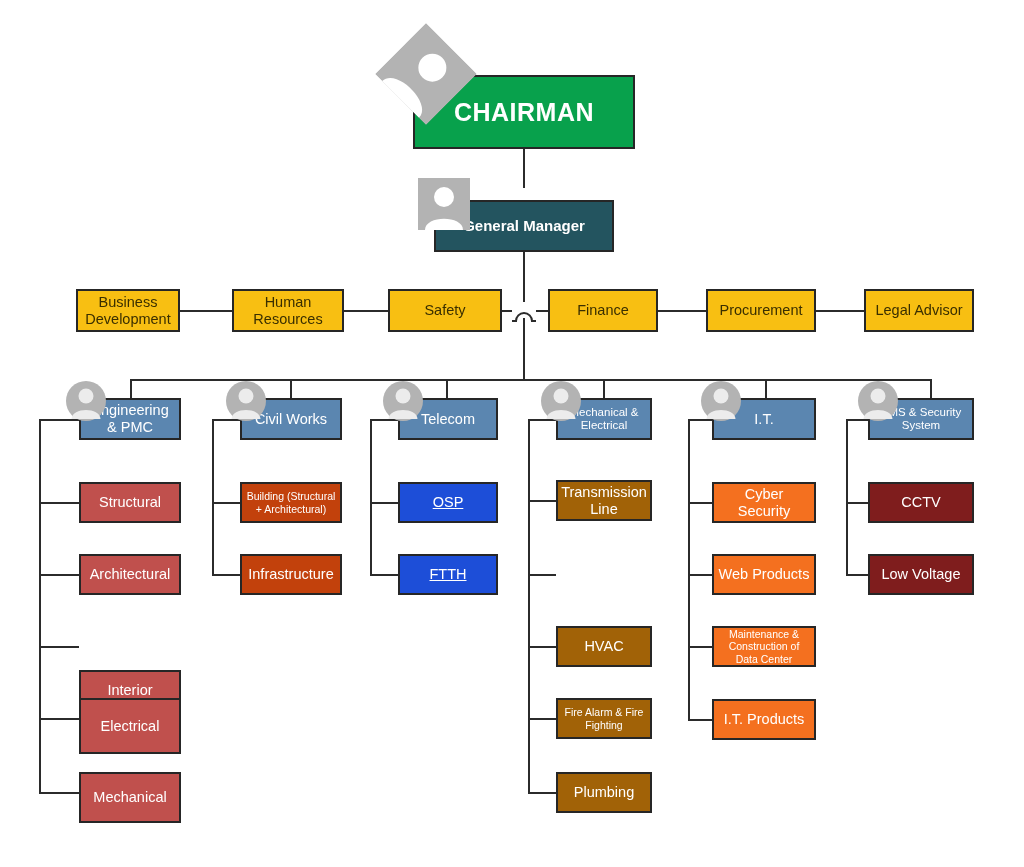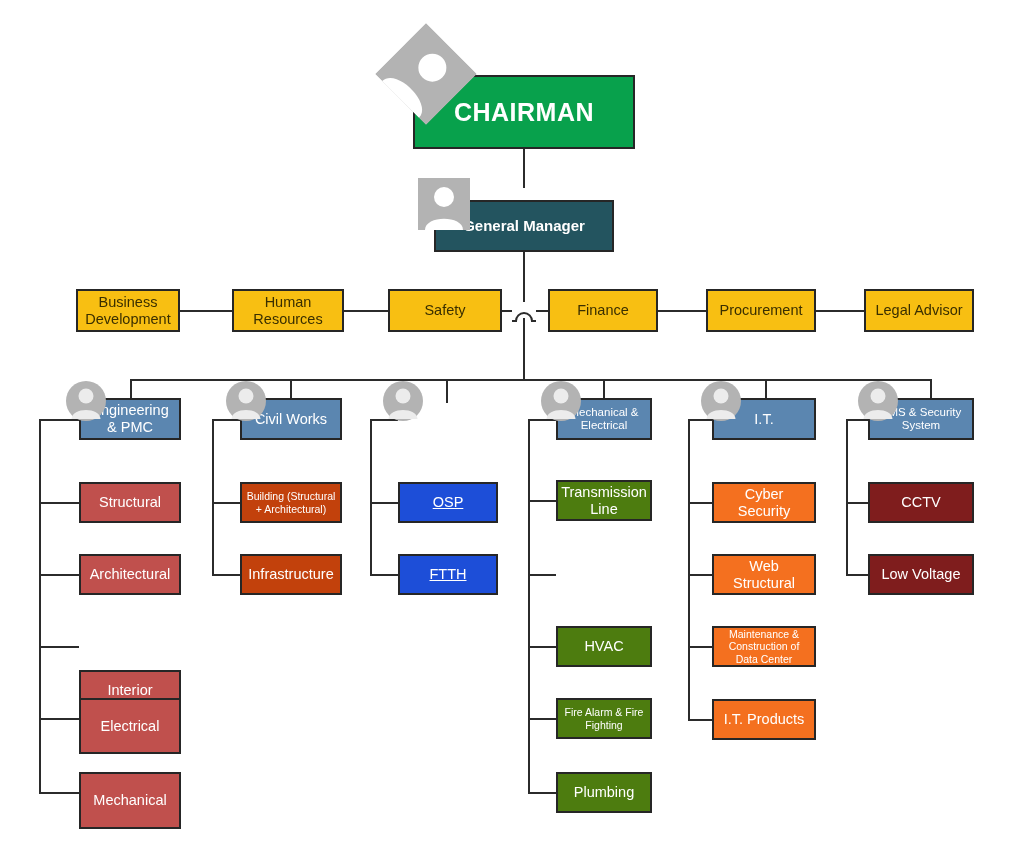--- a/index.html
+++ b/index.html
@@ -30,21 +30,21 @@
   .node .lbl{display:block;padding:0 4px;}
 
   
   .c-green   {background:#08a14c;}
   .c-teal    {background:#23545f;}
   .c-amber   {background:#f8bf12;color:#3a2f00;}
   .c-blue    {background:#5b86b0;}
   .c-red     {background:#c0504d;}
   .c-purple  {background:#c2410c;}
   .c-dgreen  {background:#1d4ed8;text-decoration:underline;}
-  .c-olive   {background:#4d7c0f;align-items:center;}
+  .c-olive   {background:#a16207;align-items:center;}
   .c-orange  {background:#f4701f;}
   .c-moss    {background:#7f1d1d;}
 
   
   .t-chairman{font-size:25px;font-weight:bold;letter-spacing:.5px;}
   .t-gm      {font-size:15px;font-weight:bold;}
   .t-amber   {font-size:14.5px;font-weight:normal;}
   .t-blue    {font-size:14.5px;}
   .t-blue-sm {font-size:11.5px;}
   .t-leaf    {font-size:14.5px;}
@@ -207,20 +207,23 @@
   <div class="node c-amber t-amber" style="left:864px;top:289px;width:110px;height:43px;">
     <span class="lbl">Legal Advisor</span>
   </div>
 
   <div class="node c-blue t-blue" style="left:79px;top:398px;width:102px;height:42px;">
     <span class="lbl">Engineering &amp; PMC</span>
   </div>
   <div class="node c-blue t-blue" style="left:240px;top:398px;width:102px;height:42px;">
     <span class="lbl">Civil Works</span>
   </div>
+  <div class="node c-blue t-blue" style="left:398px;top:398px;width:100px;height:42px;">
+    <span class="lbl">Telecom</span>
+  </div>
   <div class="node c-blue t-blue-sm" style="left:556px;top:398px;width:96px;height:42px;">
     <span class="lbl">Mechanical &amp; Electrical</span>
   </div>
   <div class="node c-blue t-blue" style="left:712px;top:398px;width:104px;height:42px;">
     <span class="lbl">I.T.</span>
   </div>
   <div class="node c-blue t-blue-sm" style="left:868px;top:398px;width:106px;height:42px;">
     <span class="lbl">BMS &amp; Security System</span>
   </div>
 
@@ -229,21 +232,21 @@
   </div>
   <div class="node c-red t-leaf" style="left:79px;top:554px;width:102px;height:41px;">
     <span class="lbl">Architectural</span>
   </div>
   <div class="node c-red t-leaf" style="left:79px;top:626px;width:102px;height:41px;margin-top:44px;">
     <span class="lbl">Interior</span>
   </div>
   <div class="node c-red t-leaf" style="left:79px;top:698px;width:102px;height:56px;">
     <span class="lbl">Electrical</span>
   </div>
-  <div class="node c-red t-leaf" style="left:79px;top:772px;width:102px;height:57px;">
+  <div class="node c-red t-leaf" style="left:79px;top:772px;width:102px;height:51px;">
     <span class="lbl">Mechanical</span>
   </div>
 
   <div class="node c-purple t-leaf-sm" style="left:240px;top:482px;width:102px;height:41px;">
     <span class="lbl">Building (Structural + Architectural)</span>
   </div>
   <div class="node c-purple t-leaf" style="left:240px;top:554px;width:102px;height:41px;">
     <span class="lbl">Infrastructure</span>
   </div>
 
@@ -264,21 +267,21 @@
     <span class="lbl">Fire Alarm &amp; Fire Fighting</span>
   </div>
   <div class="node c-olive t-leaf" style="left:556px;top:772px;width:96px;height:41px;">
     <span class="lbl">Plumbing</span>
   </div>
 
   <div class="node c-orange t-leaf" style="left:712px;top:482px;width:104px;height:41px;">
     <span class="lbl">Cyber Security</span>
   </div>
   <div class="node c-orange t-leaf" style="left:712px;top:554px;width:104px;height:41px;">
-    <span class="lbl">Web Structural</span>
+    <span class="lbl">Web Products</span>
   </div>
   <div class="node c-orange t-leaf-sm" style="left:712px;top:626px;width:104px;height:41px;">
     <span class="lbl">Maintenance &amp; Construction of Data Center</span>
   </div>
   <div class="node c-orange t-leaf" style="left:712px;top:699px;width:104px;height:41px;">
     <span class="lbl">I.T. Products</span>
   </div>
 
   <div class="node c-moss t-leaf" style="left:868px;top:482px;width:106px;height:41px;">
     <span class="lbl">CCTV</span>

